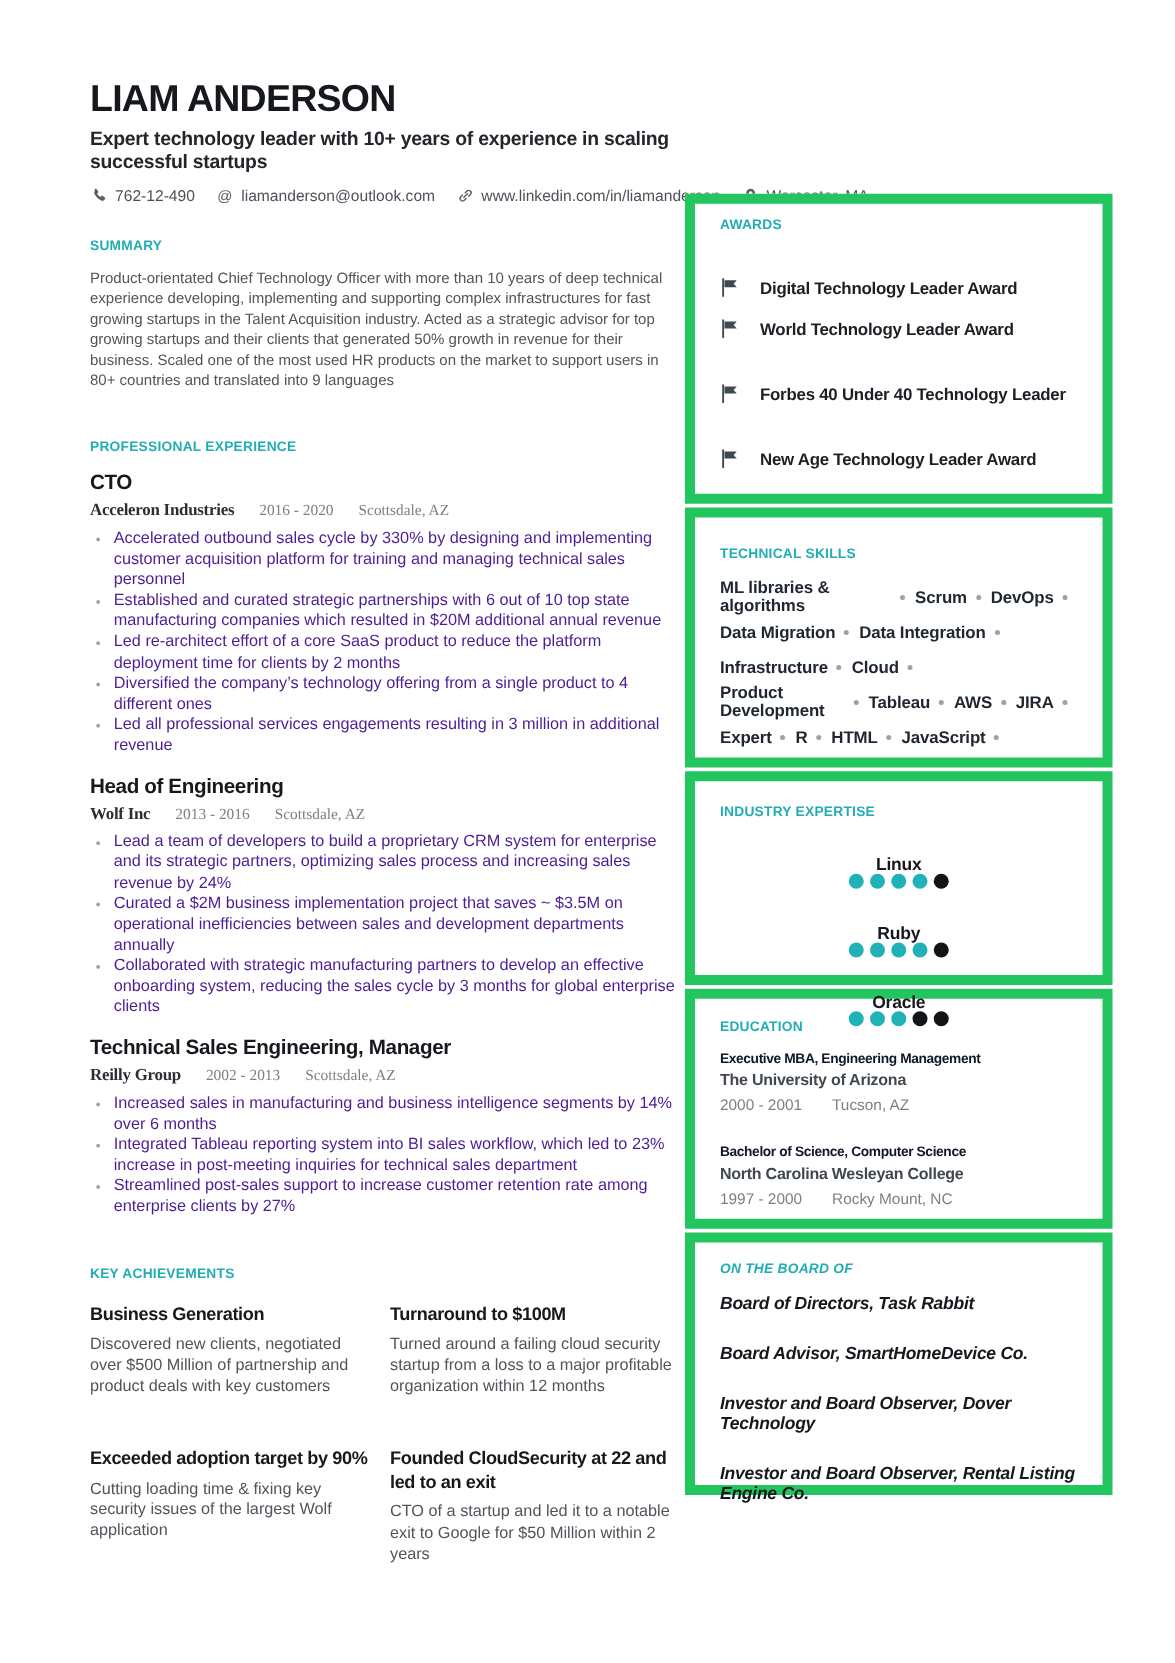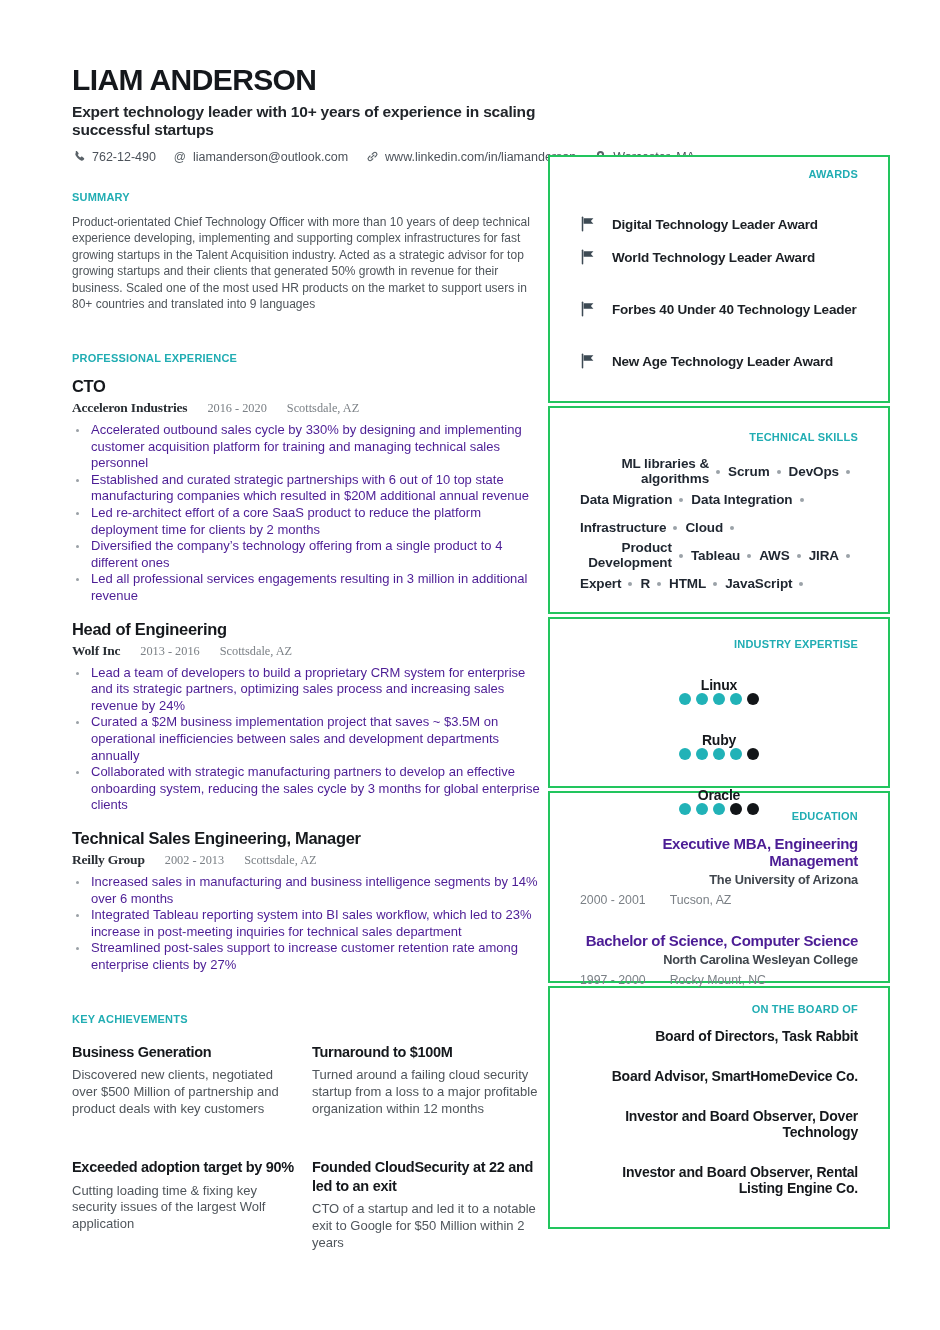--- a/index.html
+++ b/index.html
@@ -28,26 +28,26 @@
   ul.bullets li{font-size:13px;line-height:16.6px;color:#4c1d95;padding-left:2px;margin:0;}
   ul.bullets li::marker{color:#9aa0a6;font-size:10px;}
 
   .sec-ach{margin-top:40px;}
   .ach-grid{display:grid;grid-template-columns:228px 228px;column-gap:12px;row-gap:40px;margin-top:18px;}
   .ach-title{font-size:14.5px;font-weight:bold;color:#15181c;letter-spacing:-0.3px;line-height:1.3;}
   .ach-text{margin-top:6px;font-size:13px;line-height:16.8px;color:#4f555b;}
 
   
   .right{position:absolute;left:548px;top:155px;width:342px;}
-  .box{border:2px solid #22c55e;background:#fff;box-sizing:border-box;padding:12px 30px;margin-bottom:3px;text-align:right;}
+  .box{border:8px solid #22c55e;background:#fff;box-sizing:border-box;padding:12px 20px;margin-bottom:3px;}
   .box-awards{height:248px;}
   .box-skills{height:208px;padding-top:24px;}
   .box-expertise{height:171px;padding-top:20px;}
   .box-education{height:192px;padding-top:18px;}
-  .box-board{height:243px;padding-top:16px;}
+  .box-board{height:210px;padding-top:16px;font-style:italic;}
 
   .award-item{display:flex;align-items:center;gap:16px;margin-top:36px;}
   .award-item:nth-of-type(2){margin-top:17px;}
   .award-label{font-size:13.5px;font-weight:bold;color:#1c2025;letter-spacing:-0.2px;}
   .flag-wrap{display:inline-flex;width:16px;height:16px;}
 
   .skill-line{display:flex;align-items:center;height:28px;margin-top:0;}
   .skill-lines{margin-top:14px;}
   .skill{font-size:13.5px;font-weight:bold;color:#1f2630;letter-spacing:-0.1px;}
   .sdot{width:4px;height:4px;border-radius:50%;background:#9ba2a8;margin:1px 8px 0 7px;flex:none;}
@@ -55,21 +55,21 @@
   .exp-rows{margin-top:4px;}
   .exp-row{display:flex;justify-content:space-between;align-items:center;margin-top:27px;flex-direction:column;}
   .exp-label{font-size:14px;font-weight:bold;color:#15181c;letter-spacing:-0.2px;}
   .dots{display:flex;gap:5px;}
   .dot{width:12px;height:12px;border-radius:50%;}
   .dot.f{background:#21b2b7;}
   .dot.e{background:#121518;}
 
   .edu-entry{margin-top:13px;}
   .edu-entry + .edu-entry{margin-top:25px;}
-  .edu-degree{font-size:15px;font-weight:bold;color:#4c1d95;letter-spacing:-0.3px;}
+  .edu-degree{font-size:11px;font-weight:bold;color:#0f172a;letter-spacing:-0.3px;}
   .edu-school{font-size:12.8px;font-weight:bold;color:#41474e;letter-spacing:-0.2px;margin-top:3px;}
   .edu-meta{display:flex;gap:24px;font-size:12.3px;color:#7b8086;margin-top:6px;}
 
   .board-item{font-size:14px;font-weight:bold;color:#15181c;letter-spacing:-0.2px;margin-top:24px;}
   .board-item:first-of-type{margin-top:13px;}
 </style>
 </head>
 <body>
 
 <div class="page">

